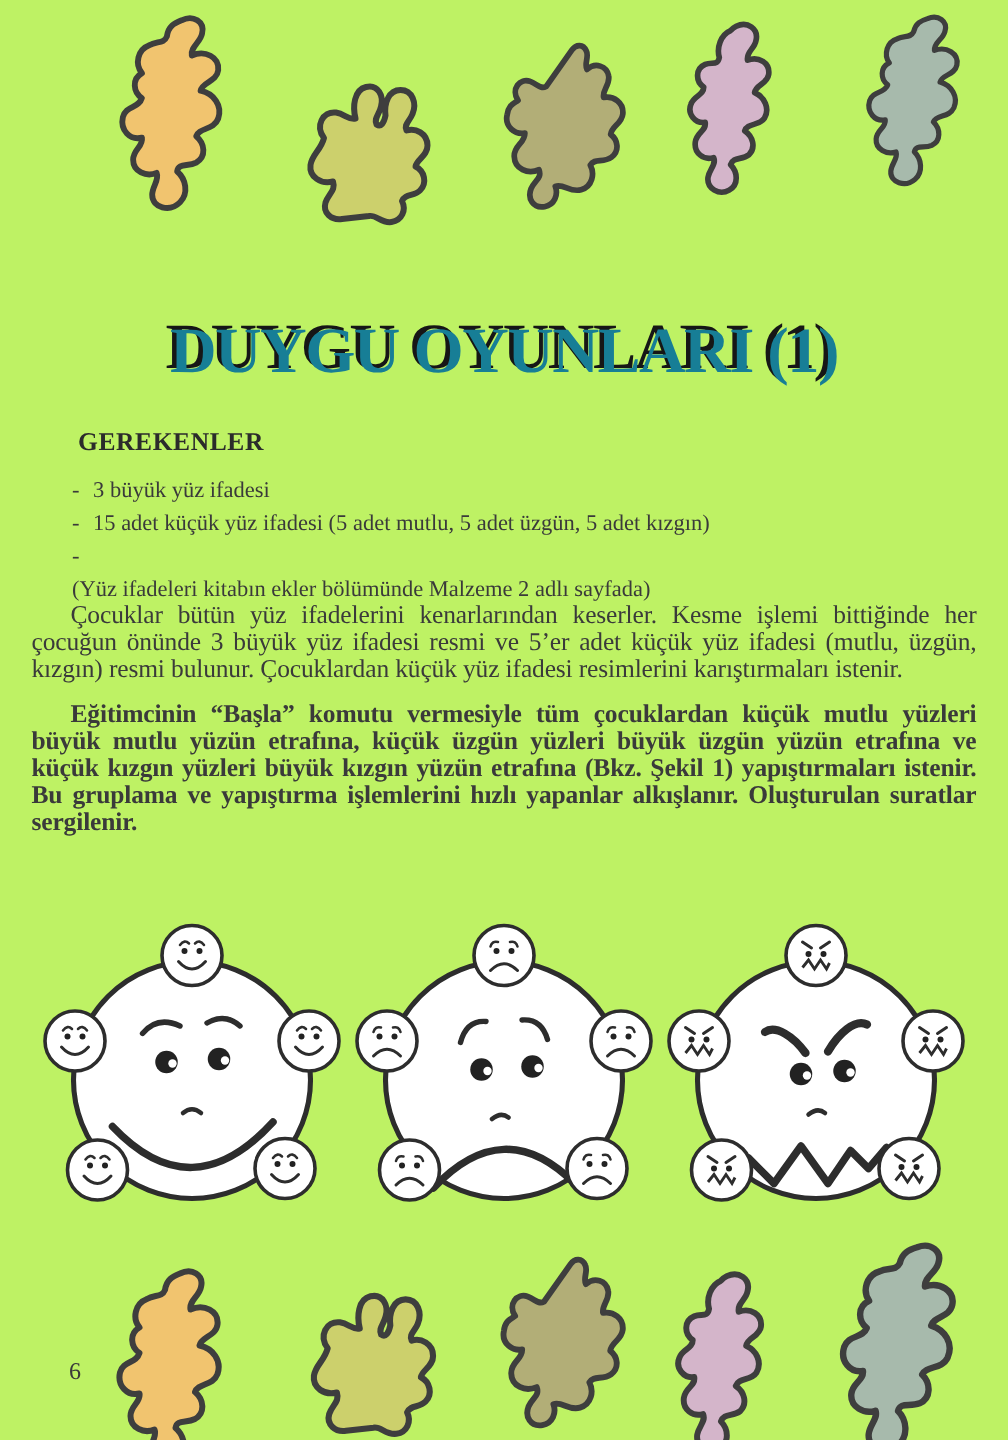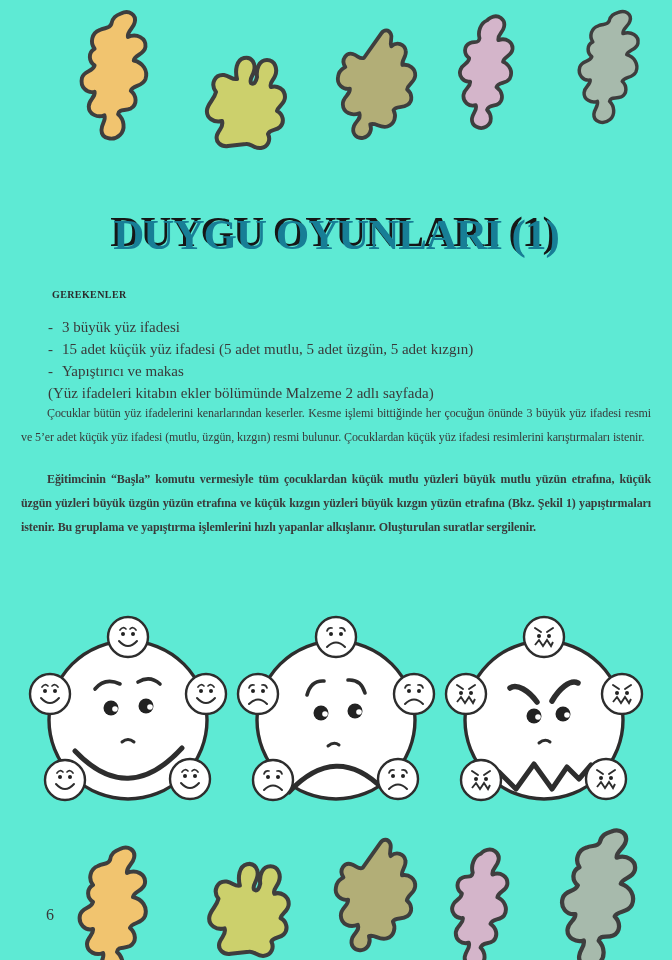--- a/index.html
+++ b/index.html
@@ -1,45 +1,45 @@
 <!DOCTYPE html>
 <html><head>
 <meta charset="utf-8">
 <style>
   html,body{margin:0;padding:0;background:#ffffff;}
   .page{
     position:relative;
     width:672px;height:960px;
-    background:#5eead4;
+    background:#bef264;
     overflow:hidden;
     font-family:"Liberation Serif", serif;
     color:#333;
   }
   
   svg.pz{position:absolute;}
   svg.pz path{stroke:#3e3e3e;stroke-width:4;stroke-linejoin:round;stroke-linecap:round;}
   
   .title{
     position:absolute;top:181px;left:0;width:672px;
     text-align:center;
     font-size:43px;font-weight:bold;letter-spacing:-1px;
     color:#177e96;
     text-shadow:-3px -3px 0 #161616;
     font-family:"Liberation Serif", serif;
   }
   
   .req{position:absolute;left:48px;top:284px;width:600px;font-size:15px;line-height:22px;color:#3a3a3a;}
-  .req-head{font-weight:bold;font-size:10px;letter-spacing:.4px;color:#2b2b2b;padding-left:4px;margin-bottom:10px;}
+  .req-head{font-weight:bold;font-size:17px;letter-spacing:.4px;color:#2b2b2b;padding-left:4px;margin-bottom:10px;}
   .req-item{display:flex;}
   .req-item .dash{width:14px;flex:0 0 14px;}
   .req-note{margin-top:0;}
   
   .para{
     position:absolute;left:21px;width:630px;
-    font-size:12px;line-height:24px;letter-spacing:-0.1px;
+    font-size:17px;line-height:18px;letter-spacing:-0.1px;
     text-align:justify;text-indent:26px;color:#3a3a3a;margin:0;
   }
   .para1{top:401px;}
   .para2{top:467px;font-weight:bold;}
   
   svg.fig{position:absolute;top:615px;width:210px;height:210px;}
   svg.fig .ln{fill:none;stroke:#2d2d2d;stroke-linecap:round;stroke-linejoin:round;}
   
   .page-num{position:absolute;left:46px;top:906px;font-size:16px;color:#3a3a3a;}
   .defs-holder{position:absolute;width:0;height:0;overflow:hidden;}
@@ -105,21 +105,20 @@
     <div class="req-item">
       <span class="dash">-</span>
       <span>3 büyük yüz ifadesi</span>
     </div>
     <div class="req-item">
       <span class="dash">-</span>
       <span>15 adet küçük yüz ifadesi (5 adet mutlu, 5 adet üzgün, 5 adet kızgın)</span>
     </div>
     <div class="req-item">
       <span class="dash">-</span>
-      <span>Yapıştırıcı ve makas</span>
     </div>
     <div class="req-note">(Yüz ifadeleri kitabın ekler bölümünde Malzeme 2 adlı sayfada)</div>
   </div>
 
   <p class="para para1">Çocuklar bütün yüz ifadelerini kenarlarından keserler. Kesme işlemi bittiğinde her çocuğun önünde 3 büyük yüz ifadesi resmi ve 5’er adet küçük yüz ifadesi (mutlu, üzgün, kızgın) resmi bulunur. Çocuklardan küçük yüz ifadesi resimlerini karıştırmaları istenir.</p>
   <p class="para para2">Eğitimcinin “Başla” komutu vermesiyle tüm çocuklardan küçük mutlu yüzleri büyük mutlu yüzün etrafına, küçük üzgün yüzleri büyük üzgün yüzün etrafına ve küçük kızgın yüzleri büyük kızgın yüzün etrafına (Bkz. Şekil 1) yapıştırmaları istenir. Bu gruplama ve yapıştırma işlemlerini hızlı yapanlar alkışlanır. Oluşturulan suratlar sergilenir.</p>
 
   <svg class="fig" style="left:23px;" viewBox="0 0 210 210">
     <circle cx="105" cy="105" r="79" fill="#fff" stroke="#2d2d2d" stroke-width="3.4"></circle>
     <g>

